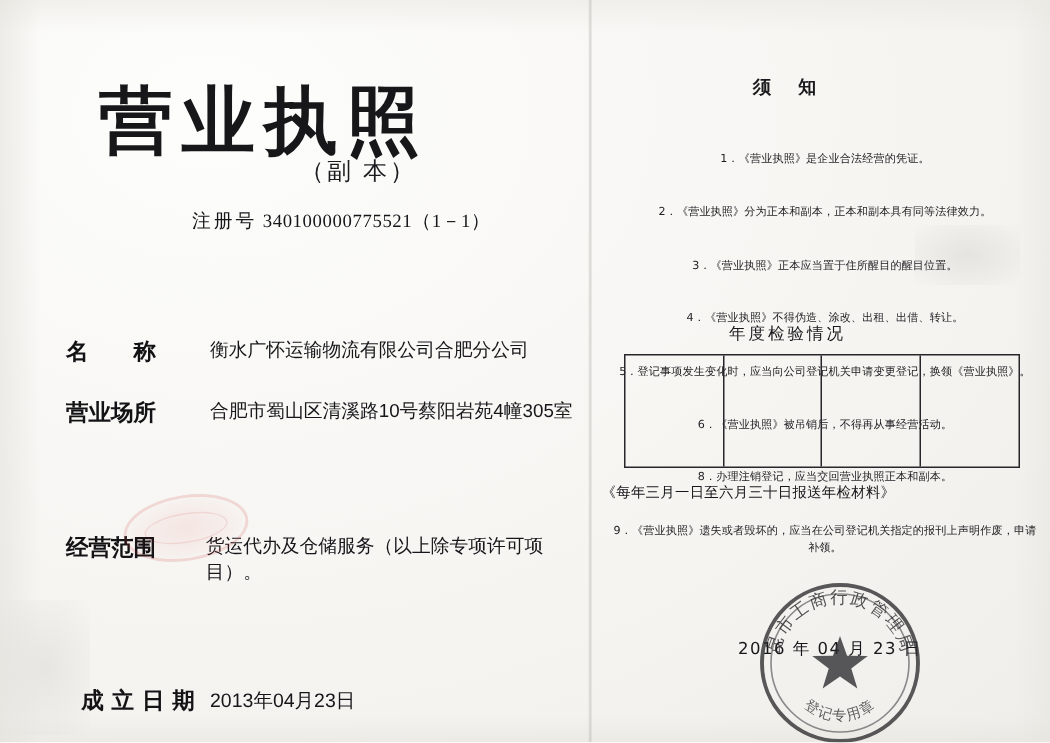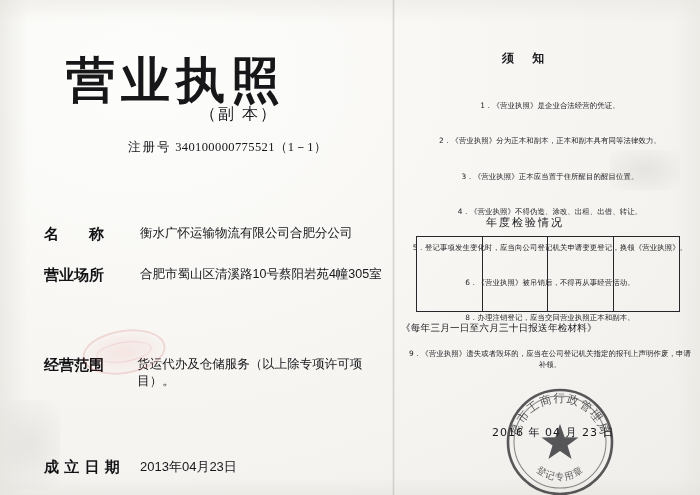--- a/index.html
+++ b/index.html
@@ -111,21 +111,21 @@
     color: #17171b;
     line-height: 17px;
     white-space: pre-wrap;
     max-width: 272px;
   }
   .f-name   { left: 44px; top: 205px; }
   .f-addr   { left: 44px; top: 246px; }
   .f-person { left: 44px; top: 287px; }
   .f-scope  { left: 44px; top: 336px; }
   .f-date   { left: 44px; top: 438px; }
-  .f-date .flabel { letter-spacing: 0; }
+  .f-date .flabel { letter-spacing: 0; text-align: center; }
   .f-date .fvalue { font-size: 13px; }
 
   
   .oval-stamp {
     position: absolute;
     left: 82px;
     top: 330px;
     width: 84px;
     height: 44px;
     border-radius: 50%;

